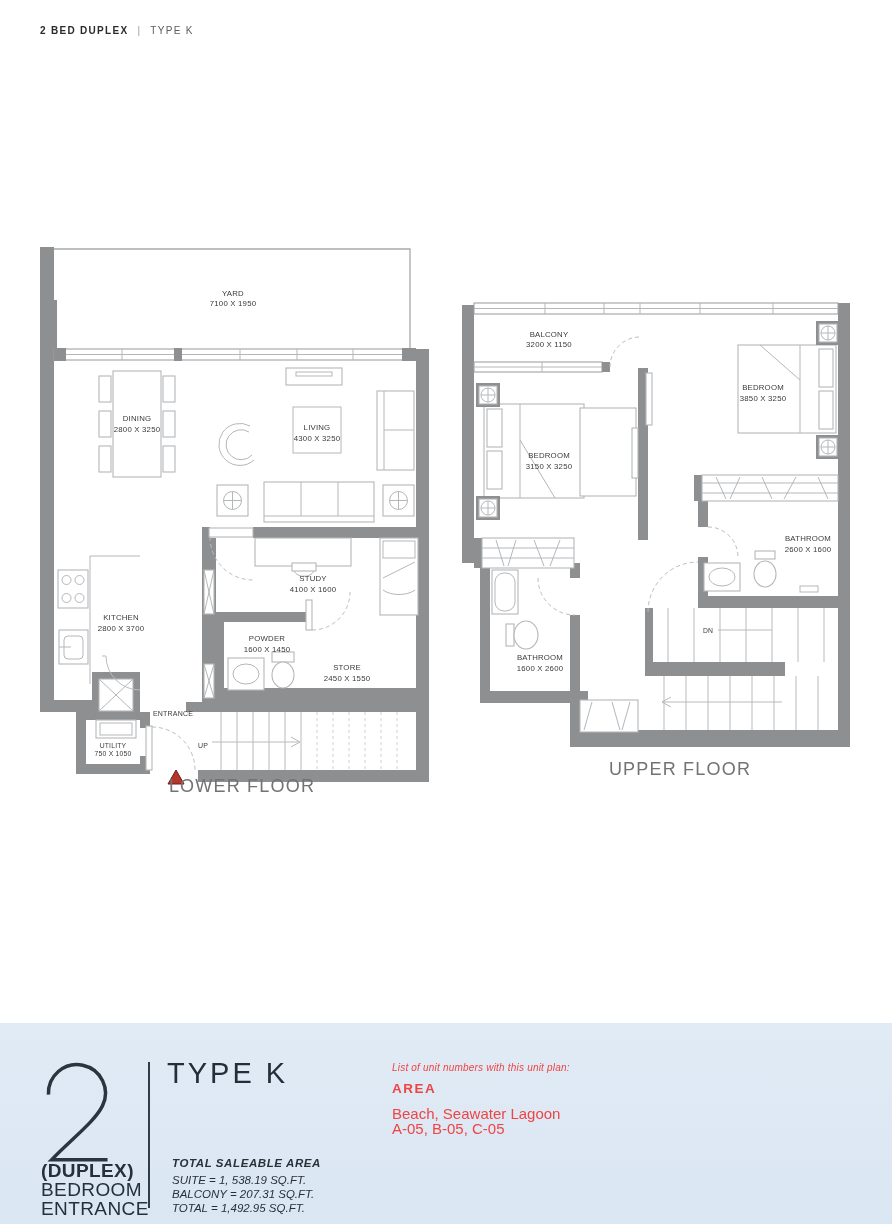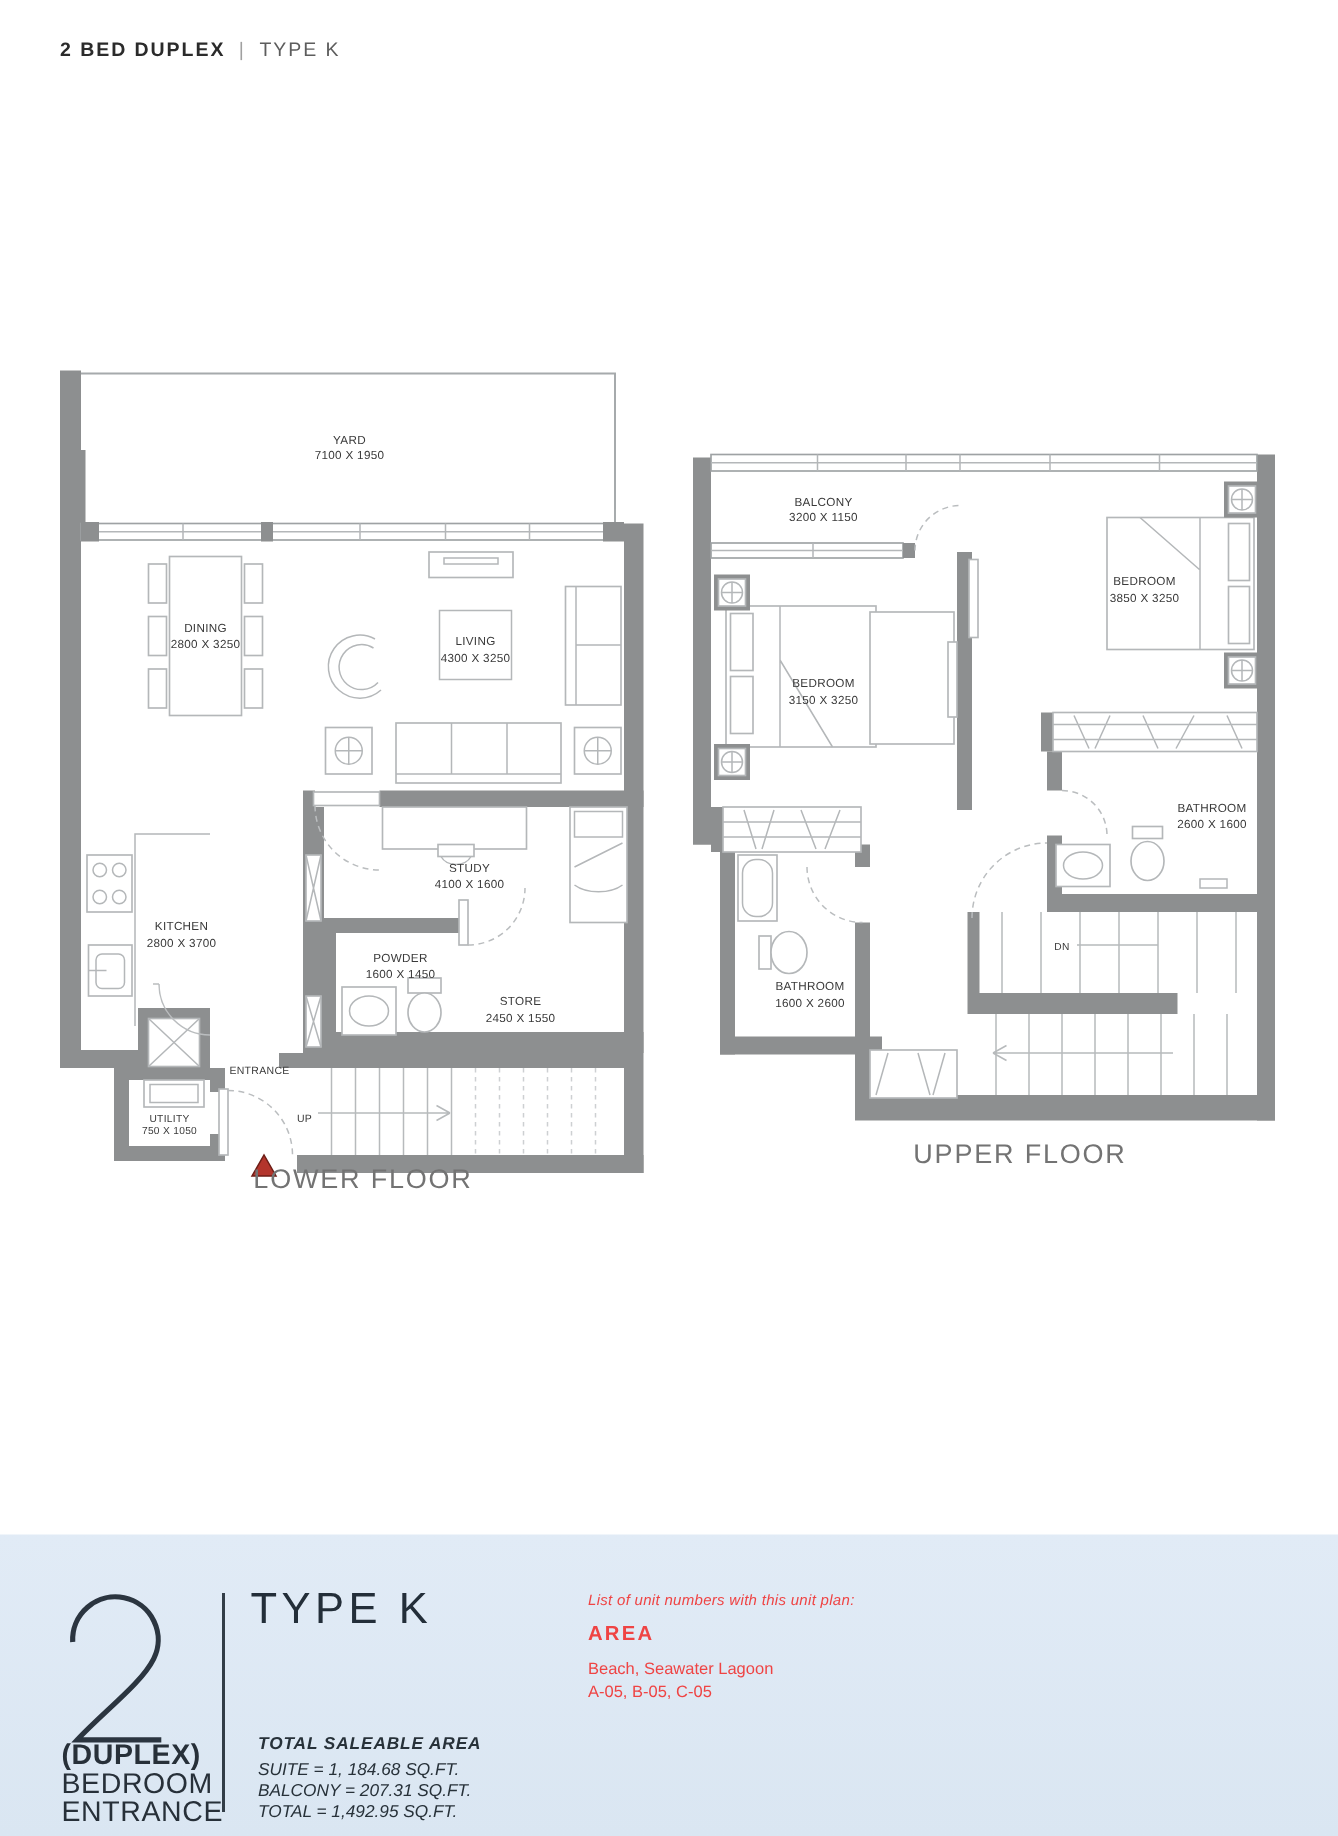--- a/index.html
+++ b/index.html
@@ -1,19 +1,19 @@
 <!DOCTYPE html>
 <html><head>
 <meta charset="utf-8">
 <style>
   html,body{margin:0;padding:0;background:#ffffff;}
   .page{position:relative;width:892px;height:1224px;background:#fff;font-family:"Liberation Sans",sans-serif;overflow:hidden;}
 
   
-  .hdr{position:absolute;left:40px;top:25px;display:flex;align-items:center;gap:9px;font-size:13px;letter-spacing:1.3px;color:#2b2b2b;}
+  .hdr{position:absolute;left:40px;top:25px;display:flex;align-items:center;gap:9px;font-size:10px;letter-spacing:1.3px;color:#2b2b2b;}
   .hdr .b{font-weight:bold;}
   .hdr .sep{color:#a0a0a0;font-weight:normal;}
   .hdr .lt{color:#5d5d5d;}
 
   
   svg .wall{fill:#8d8f90;}
   svg .thin{fill:none;stroke:#a6aaac;stroke-width:1.3;}
   svg .furn{fill:#ffffff;stroke:#b4b7b9;stroke-width:1.1;}
   svg .furn2{fill:none;stroke:#b4b7b9;stroke-width:1;}
   svg .win{fill:#ffffff;stroke:#9ea2a4;stroke-width:1.1;}
@@ -34,21 +34,21 @@
   .fsub{position:absolute;left:41px;top:1161px;font-size:19px;color:#273039;line-height:19px;letter-spacing:.4px;}
   .fsub .b{font-weight:bold;}
   .fdiv{position:absolute;left:148px;top:1062px;width:1.6px;height:146px;background:#323d47;}
   .ftk{position:absolute;left:167px;top:1057px;font-size:29px;letter-spacing:3px;color:#232e39;font-weight:normal;}
   .fnote{position:absolute;left:168px;top:1090px;font-size:12px;color:#323d47;line-height:16.5px;}
   .farea{position:absolute;left:172px;top:1156px;font-size:11.5px;color:#273139;line-height:14px;font-style:italic;}
   .farea .h{font-weight:bold;letter-spacing:.6px;margin-bottom:3px;font-size:11.5px;}
   .fviews{position:absolute;left:392px;top:1062px;color:#ef4444;}
   .fviews .i{font-style:italic;font-size:10px;letter-spacing:.2px;}
   .fviews .vh{font-weight:bold;font-size:13.5px;letter-spacing:1.5px;margin:8px 0 10px 0;}
-  .fviews .ln{font-size:11px;line-height:15px;}
+  .fviews .ln{font-size:15px;line-height:15px;}
 </style>
 </head>
 <body>
 
 <div class="page">
 
   <div class="hdr">
     <span class="b">2 BED DUPLEX</span>
     <span class="sep">|</span>
     <span class="lt">TYPE K</span>
@@ -326,21 +326,21 @@
     <div>BEDROOM</div>
     <div>ENTRANCE</div>
   </div>
 
   <div class="fdiv"></div>
 
   <div class="ftk">TYPE K</div>
 
   <div class="farea">
     <div class="h">TOTAL SALEABLE AREA</div>
-    <div>SUITE = 1, 184.68 SQ.FT.</div>
+    <div>SUITE = 1, 538.19 SQ.FT.</div>
     <div>BALCONY = 207.31 SQ.FT.</div>
     <div>TOTAL = 1,492.95 SQ.FT.</div>
   </div>
 
   <div class="fviews">
     <div class="i">List of unit numbers with this unit plan:</div>
     <div class="vh">AREA</div>
     <div class="ln">Beach, Seawater Lagoon</div>
     <div class="ln">A-05, B-05, C-05</div>
   </div>

